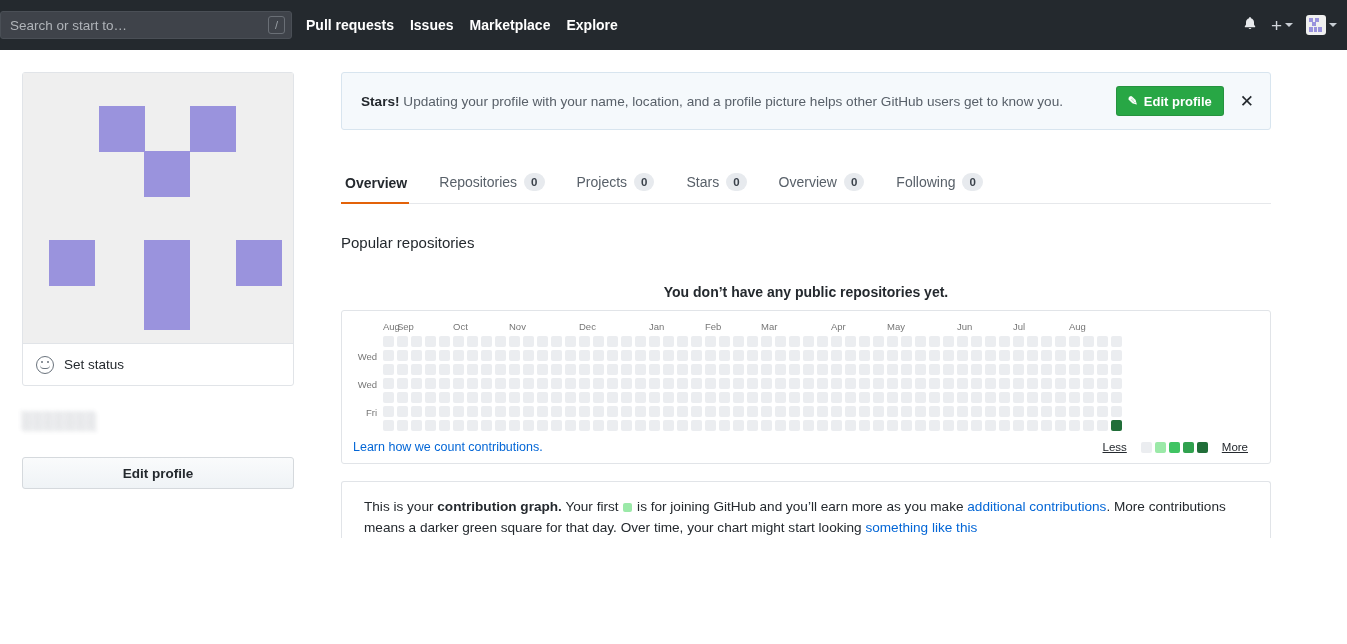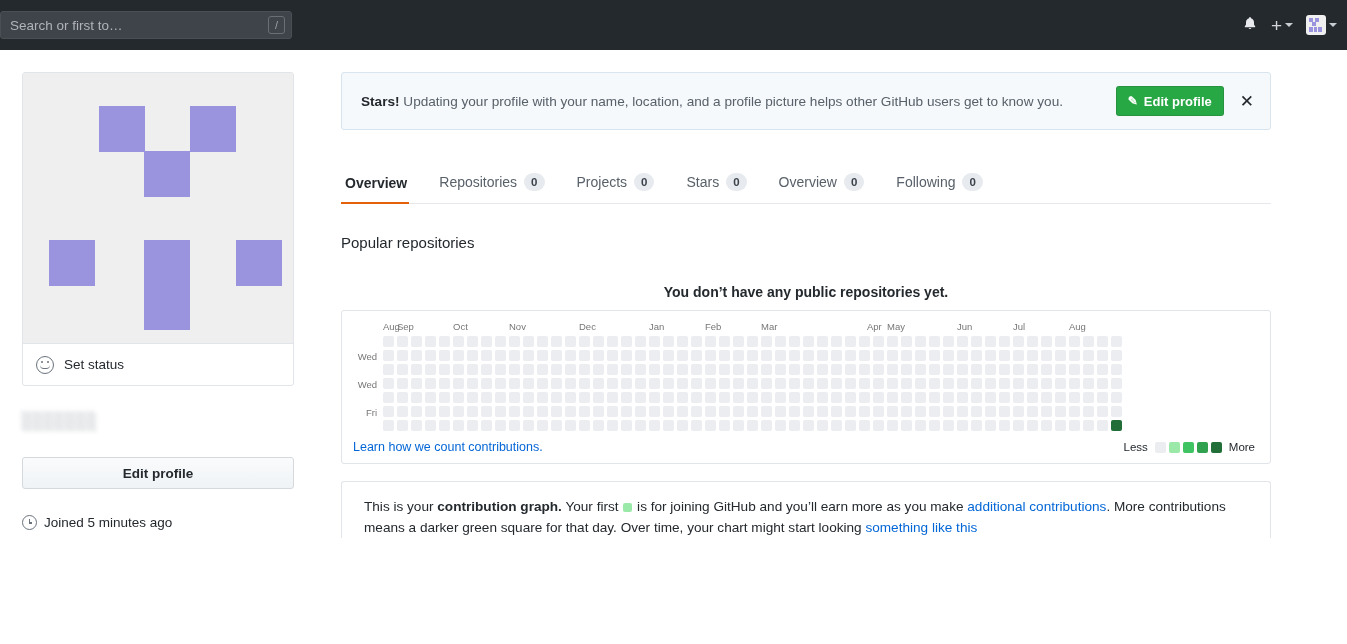--- a/index.html
+++ b/index.html
@@ -260,21 +260,21 @@
   .cells { display: grid; grid-auto-flow: column; grid-template-rows: repeat(7, 11px); gap: 3px; }
   .cell { width: 11px; height: 11px; border-radius: 2px; background: #ebedf0; }
 
   .legend-row {
     display: flex; align-items: center; justify-content: space-between;
     margin-top: 9px;
   }
   .learn-link { color: #0366d6; font-size: 12.5px; text-decoration: none; cursor: pointer; }
   .legend { display: flex; align-items: center; gap: 4px; font-size: 11.5px; color: #24292e; }
   .legend i { width: 11px; height: 11px; border-radius: 2px; display: block; }
-  .legend .lbl { margin: 0 3px; }
+  .legend .lbl { margin: 0 10px; text-decoration: underline; }
 
   .explainer {
     margin-top: 17px;
     border: 1px solid #e1e4e8;
     border-top-left-radius: 3px; border-top-right-radius: 3px;
     padding: 14px 22px 0 22px;
     font-size: 13.6px; color: #24292e;
     line-height: 1.55;
     border-bottom: none;
   }
@@ -283,24 +283,30 @@
     display: inline-block; width: 9px; height: 9px;
     background: #9be9a8; border-radius: 2px;
     vertical-align: -1px; margin: 0 1px;
   }
 </style>
 </head>
 <body>
 
 <div class="header">
   <div class="search-box">
-    <span class="ph">Search or first to…</span>
+    <span class="ph">Search or start to…</span>
     <span class="slash-badge">/</span>
   </div>
 
+  <div class="hdr-nav">
+    <a>Pull requests</a>
+    <a>Issues</a>
+    <a>Marketplace</a>
+    <a>Explore</a>
+  </div>
 
   <div class="hdr-right">
     <span class="bell">
       <svg width="16" height="17" viewBox="0 0 16 16" fill="#e8eaed">
           <path d="M8 1.5a.9.9 0 00-.9.9v.35C5.3 3.2 4 4.8 4 6.7V9l-1.2 2.1a.5.5 0 00.43.75h9.54a.5.5 0 00.43-.75L12 9V6.7c0-1.9-1.3-3.5-3.1-3.95V2.4A.9.9 0 008 1.5zm0 12.1a1.5 1.5 0 001.4-1H6.6a1.5 1.5 0 001.4 1z"></path>
         </svg>
     </span>
     <span class="plus-wrap">
       <span class="plus-sign">+</span>
       <span class="caret-down"></span>
@@ -336,24 +342,20 @@
             <u></u>
           </span>
         <span>Set status</span>
       </div>
     </div>
 
     <div class="uname">░░░░░░░</div>
 
     <button class="edit-profile-btn">Edit profile</button>
 
-    <div class="joined">
-      <span class="clock"></span>
-      <span>Joined 5 minutes ago</span>
-    </div>
   </div>
 
   <div class="main">
 
     <div class="protip">
       <div class="protip-text">
         <b>Stars!</b><span> Updating your profile with your name, location, and a profile picture helps other GitHub users get to know you.</span>
       </div>
       <button class="btn-green">
         <span class="pencil">✎</span>
@@ -398,21 +400,21 @@
           <div style="width:30px"></div>
           <div class="months" id="months">
               <span style="left: 0px;">Aug</span>
               <span style="left: 14px;">Sep</span>
               <span style="left: 70px;">Oct</span>
               <span style="left: 126px;">Nov</span>
               <span style="left: 196px;">Dec</span>
               <span style="left: 266px;">Jan</span>
               <span style="left: 322px;">Feb</span>
               <span style="left: 378px;">Mar</span>
-              <span style="left: 448px; margin-left: 36px;">Apr</span>
+              <span style="left: 448px;">Apr</span>
               <span style="left: 504px;">May</span>
               <span style="left: 574px;">Jun</span>
               <span style="left: 630px;">Jul</span>
               <span style="left: 686px;">Aug</span>
             </div>
         </div>
         <div class="grid-row">
           <div class="daylabels" id="daylabels">
               <span style="top: 15px;">Wed</span>
               <span style="top: 43px;">Wed</span>

